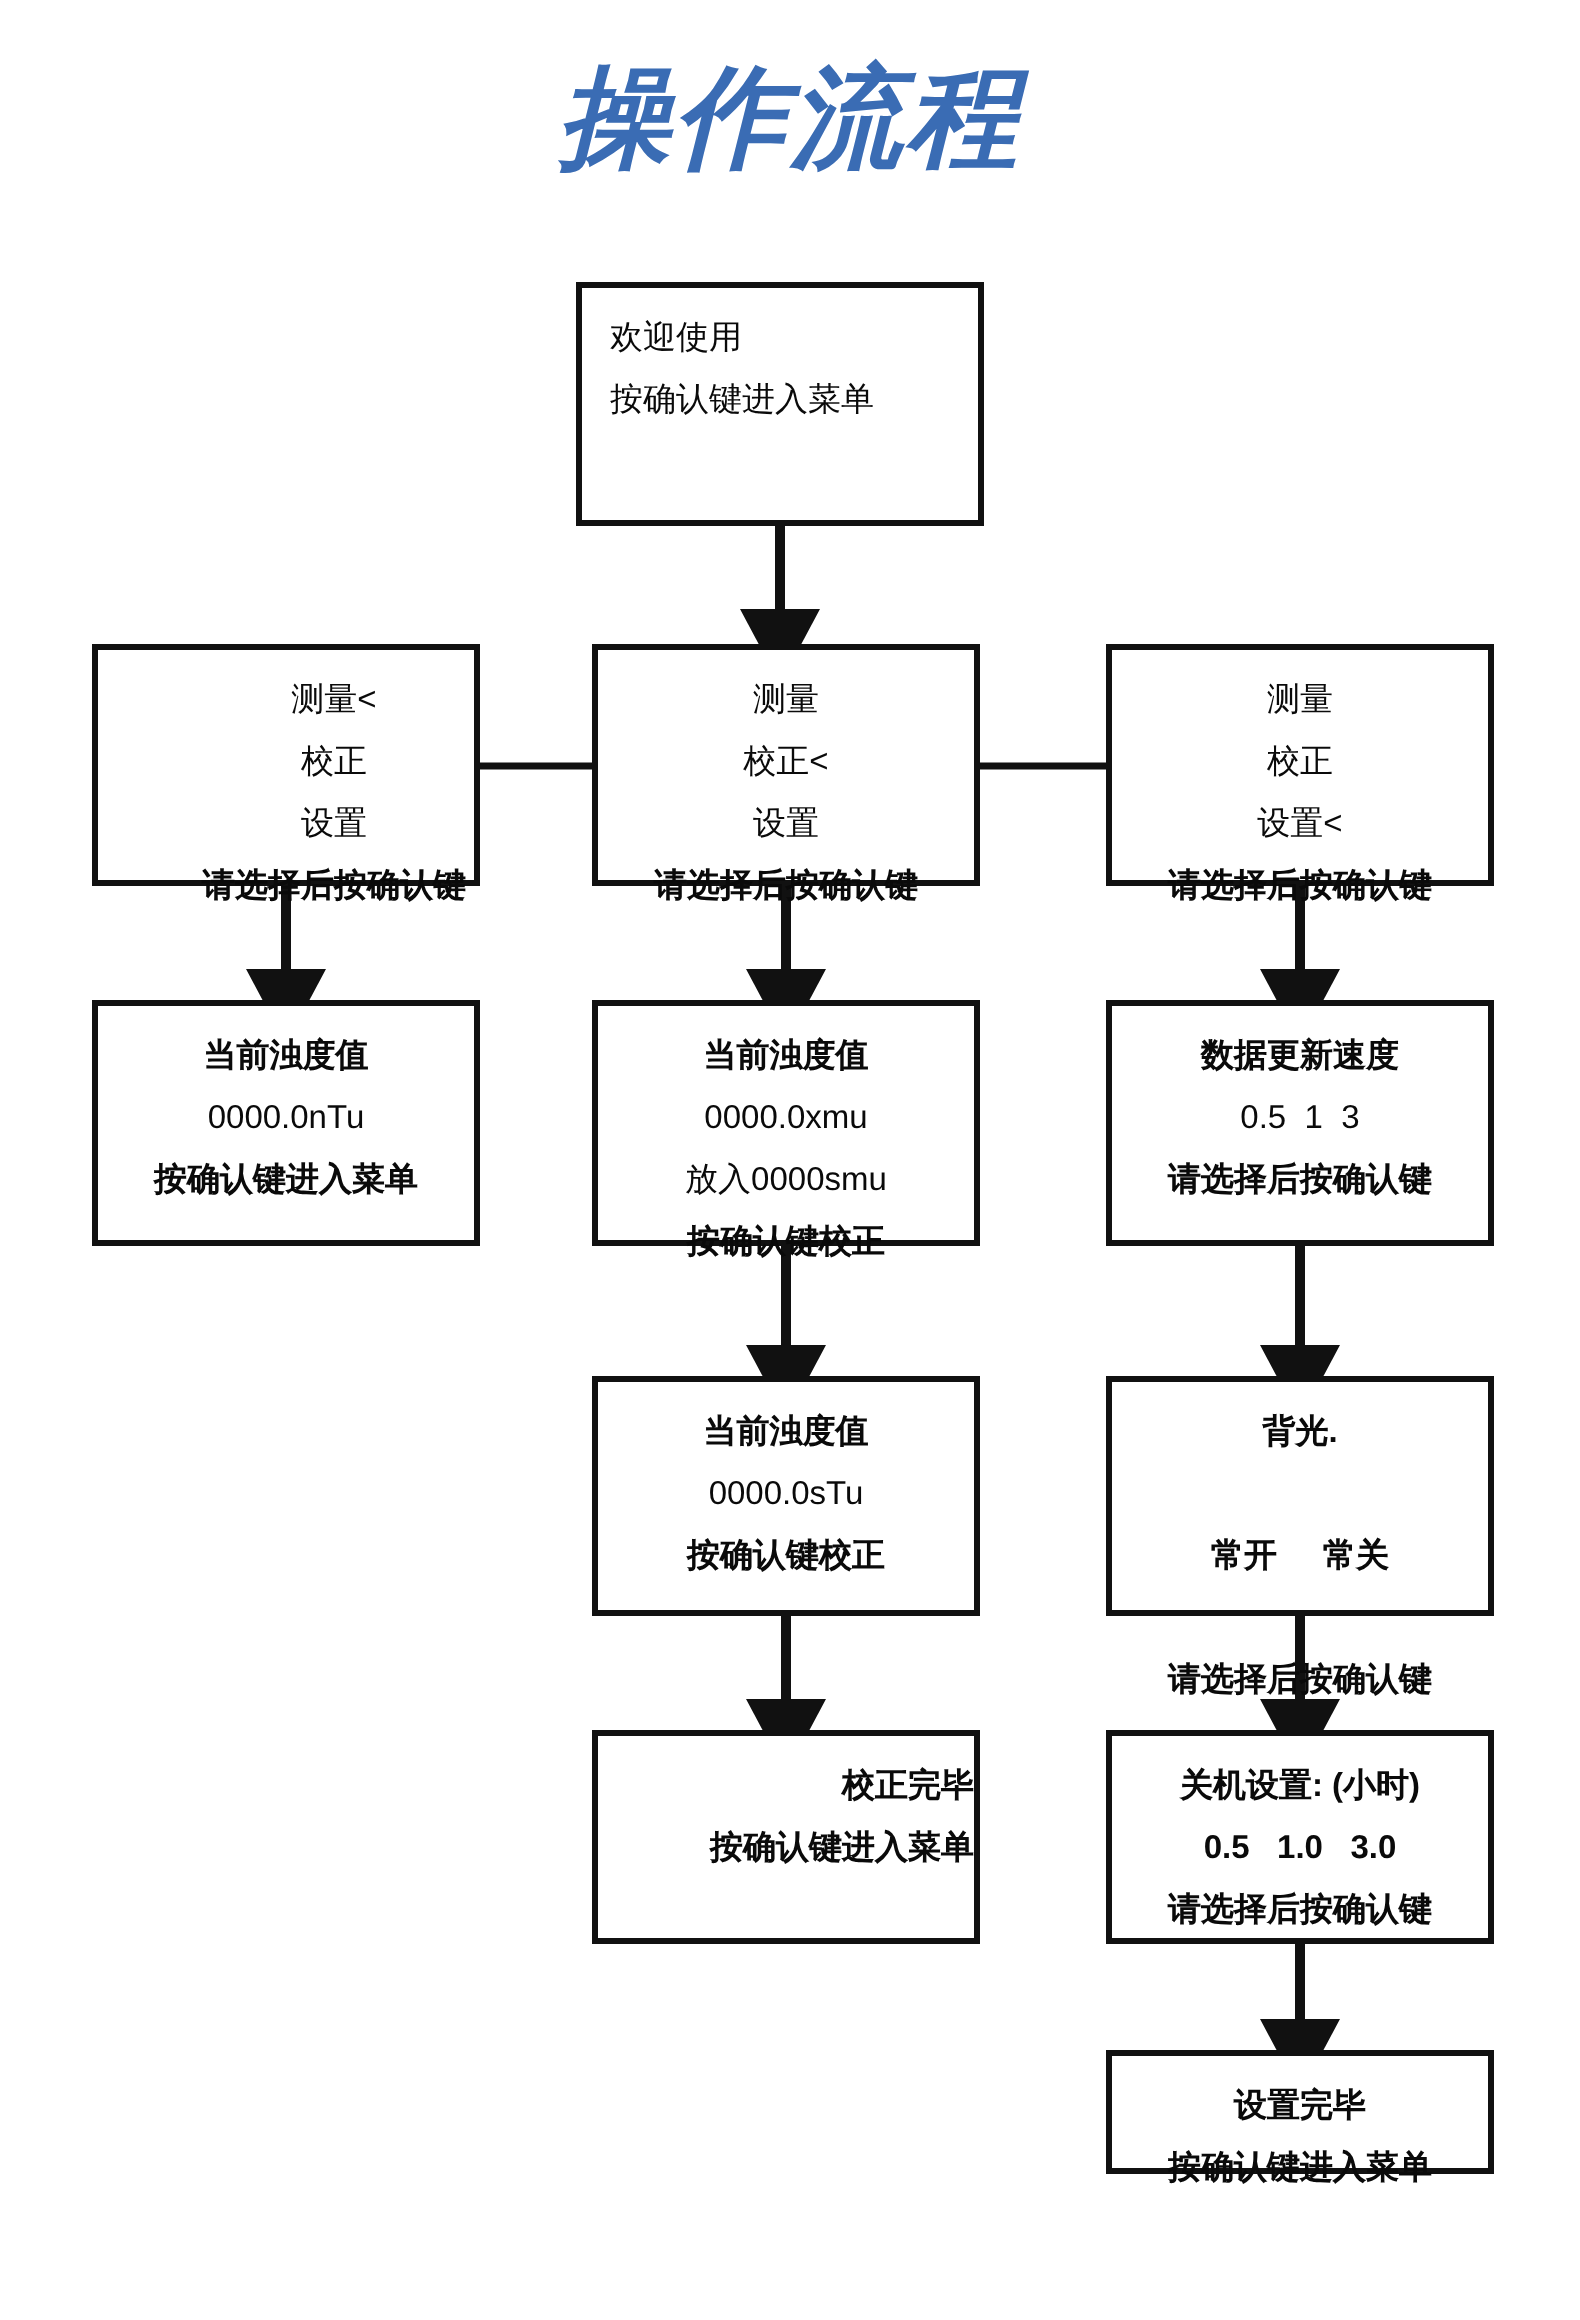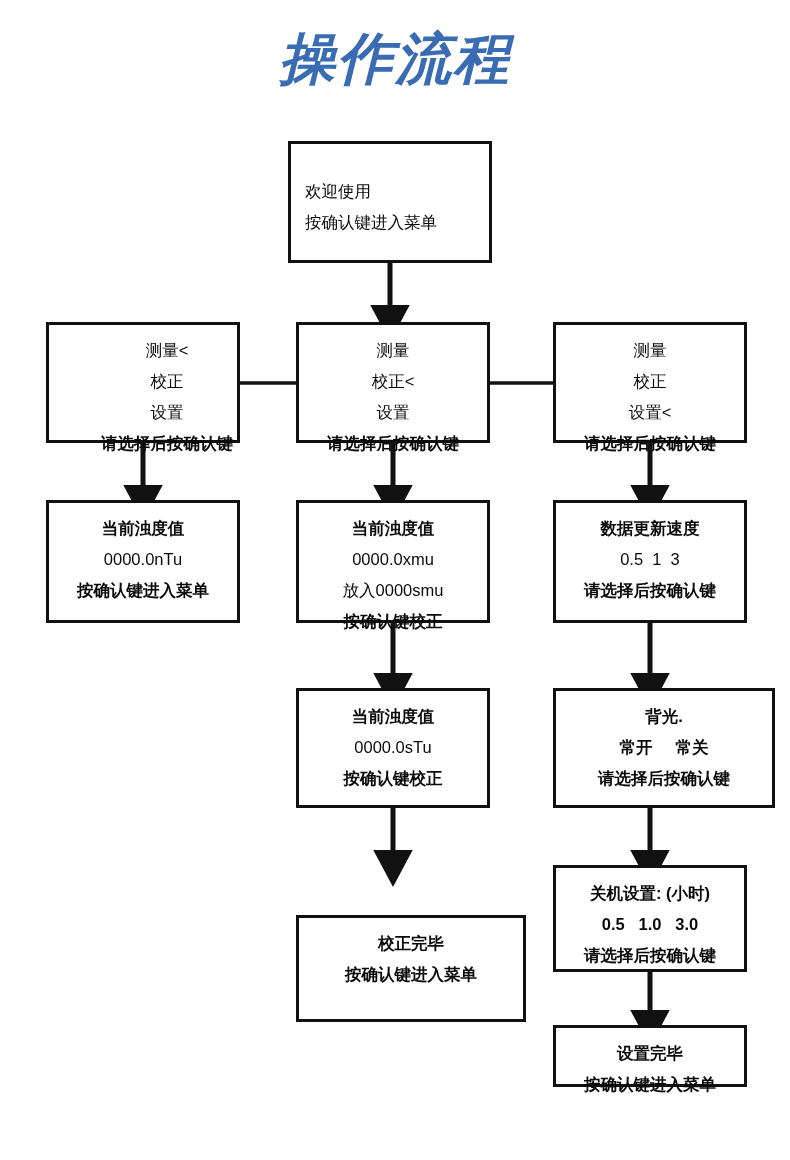--- a/index.html
+++ b/index.html
@@ -92,21 +92,21 @@
     <line x1="393" y1="623" x2="393" y2="680" stroke="#111111" stroke-width="5" marker-end="url(#arrowhead)"></line>
     <line x1="650" y1="623" x2="650" y2="680" stroke="#111111" stroke-width="5" marker-end="url(#arrowhead)"></line>
 
     <line x1="393" y1="808" x2="393" y2="857" stroke="#111111" stroke-width="5" marker-end="url(#arrowhead)"></line>
     <line x1="650" y1="808" x2="650" y2="857" stroke="#111111" stroke-width="5" marker-end="url(#arrowhead)"></line>
 
     <line x1="650" y1="972" x2="650" y2="1017" stroke="#111111" stroke-width="5" marker-end="url(#arrowhead)"></line>
   </svg>
 
   <div id="nodes">
-      <div class="node left-align" style="left: 288px; top: 141px; width: 204px; height: 122px; justify-content: center;">
+      <div class="node left-align" style="left: 288px; top: 141px; width: 204px; height: 122px;">
         <div class="line r">欢迎使用</div>
         <div class="line r">按确认键进入菜单</div>
       </div>
       <div class="node" style="left: 46px; top: 322px; width: 194px; height: 121px; padding-left: 48px;">
         <div class="line r">测量&lt;</div>
         <div class="line r">校正</div>
         <div class="line r">设置</div>
         <div class="line b">请选择后按确认键</div>
       </div>
       <div class="node" style="left: 296px; top: 322px; width: 194px; height: 121px;">
@@ -135,26 +135,26 @@
       <div class="node" style="left: 553px; top: 500px; width: 194px; height: 123px;">
         <div class="line b">数据更新速度</div>
         <div class="line r">0.5  1  3</div>
         <div class="line b">请选择后按确认键</div>
       </div>
       <div class="node" style="left: 296px; top: 688px; width: 194px; height: 120px;">
         <div class="line b">当前浊度值</div>
         <div class="line r">0000.0sTu</div>
         <div class="line b">按确认键校正</div>
       </div>
-      <div class="node" style="left: 553px; top: 688px; width: 222px; height: 120px;">
+      <div class="node" style="left: 553px; top: 688px; width: 194px; height: 120px; gap: 31px;">
         <div class="line b">背光.</div>
         <div class="line b">常开     常关</div>
         <div class="line b">请选择后按确认键</div>
       </div>
-      <div class="node" style="left: 296px; top: 915px; width: 230px; height: 107px;">
+      <div class="node" style="left: 296px; top: 865px; width: 194px; height: 107px; align-items: flex-end;">
         <div class="line b">校正完毕</div>
         <div class="line b">按确认键进入菜单</div>
       </div>
       <div class="node" style="left: 553px; top: 865px; width: 194px; height: 107px;">
         <div class="line b">关机设置: (小时)</div>
         <div class="line b">0.5   1.0   3.0</div>
         <div class="line b">请选择后按确认键</div>
       </div>
       <div class="node" style="left: 553px; top: 1025px; width: 194px; height: 62px;">
         <div class="line b">设置完毕</div>

